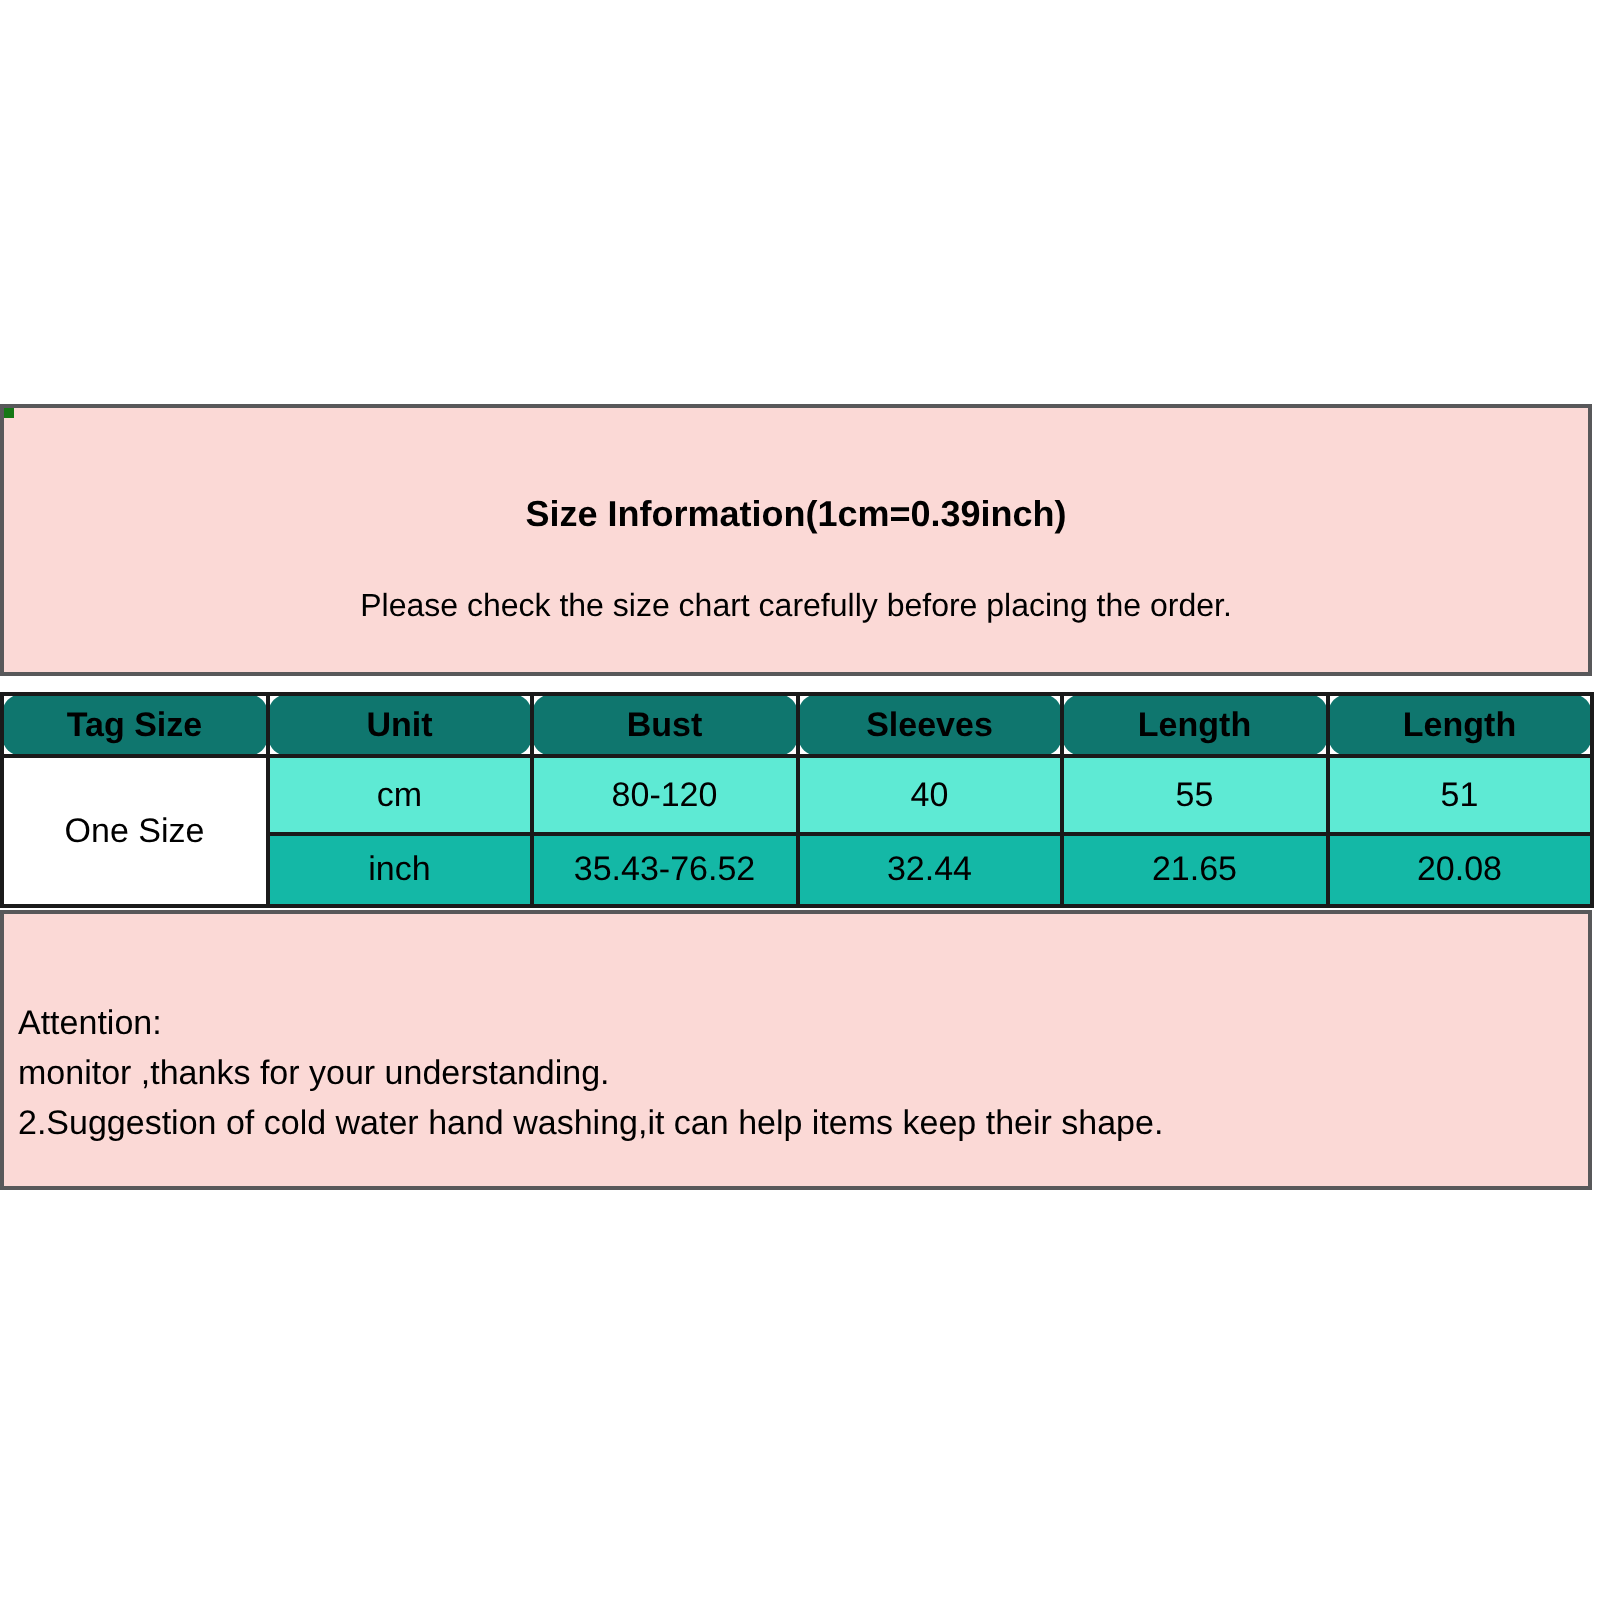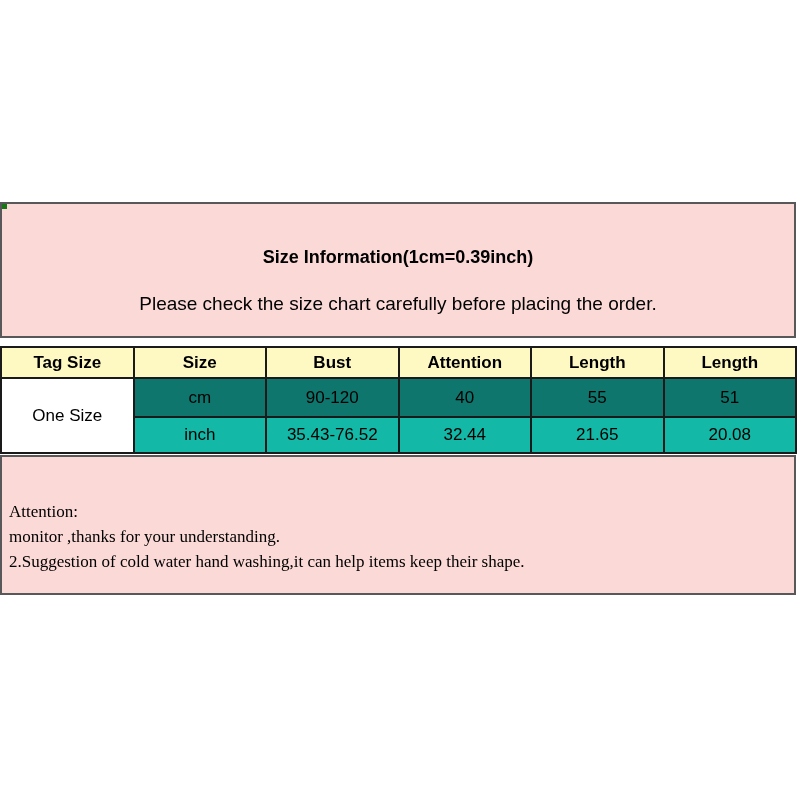--- a/index.html
+++ b/index.html
@@ -38,21 +38,21 @@
     background: #157815;
   }
   .header-title {
     margin-top: 42px;
     font-size: 18px;
     font-weight: bold;
     line-height: 22px;
   }
   .header-subtitle {
     margin-top: 25px;
-    font-size: 19px;
+    font-size: 16px;
     line-height: 21px;
   }
 
   
   .size-table {
     position: absolute;
     left: 0;
     top: 346px;
     width: 797px;
     border-collapse: collapse;
@@ -61,25 +61,26 @@
   .size-table th,
   .size-table td {
     border: 2px solid #1a1a1a;
     text-align: center;
     vertical-align: middle;
     font-size: 17px;
     padding: 0;
     overflow: hidden;
   }
   .size-table thead th {
-    background: #fef9c3;
+    background: #0f766e;
     font-weight: bold;
     height: 29px;
+    border-radius: 10px;
   }
-  .row-cm td { background: #0f766e; height: 37px; }
+  .row-cm td { background: #5eead4; height: 37px; }
   .row-inch td { background: #14b8a6; height: 34px; }
   .tag-size-cell {
     background: #ffffff !important;
     font-weight: normal;
     font-size: 18px;
   }
 
   
   .attention-box {
     position: absolute;
@@ -91,50 +92,49 @@
     background: #fbd9d6;
     border: 2px solid #58585a;
   }
   .attention-text {
     margin: 42px 4px 0 7px;
     font-size: 17px;
     line-height: 25px;
   }
   .attention-text div {
     white-space: nowrap;
-    font-family: Liberation Serif, serif;
   }
 </style>
 </head>
 <body>
 
 <div class="canvas">
 
   <div class="header-box">
     <div class="green-mark"></div>
     <div class="header-title">Size Information(1cm=0.39inch)</div>
     <div class="header-subtitle">Please check the size chart carefully before placing the order.</div>
   </div>
 
   <table class="size-table">
     <thead>
       <tr>
         <th>Tag Size</th>
-        <th>Size</th>
+        <th>Unit</th>
         <th>Bust</th>
-        <th>Attention</th>
+        <th>Sleeves</th>
         <th>Length</th>
         <th>Length</th>
       </tr>
     </thead>
     <tbody>
       <tr class="row-cm">
         <td class="tag-size-cell" rowspan="2">One Size</td>
         <td>cm</td>
-        <td>90-120</td>
+        <td>80-120</td>
         <td>40</td>
         <td>55</td>
         <td>51</td>
       </tr>
       <tr class="row-inch">
         <td>inch</td>
         <td>35.43-76.52</td>
         <td>32.44</td>
         <td>21.65</td>
         <td>20.08</td>

